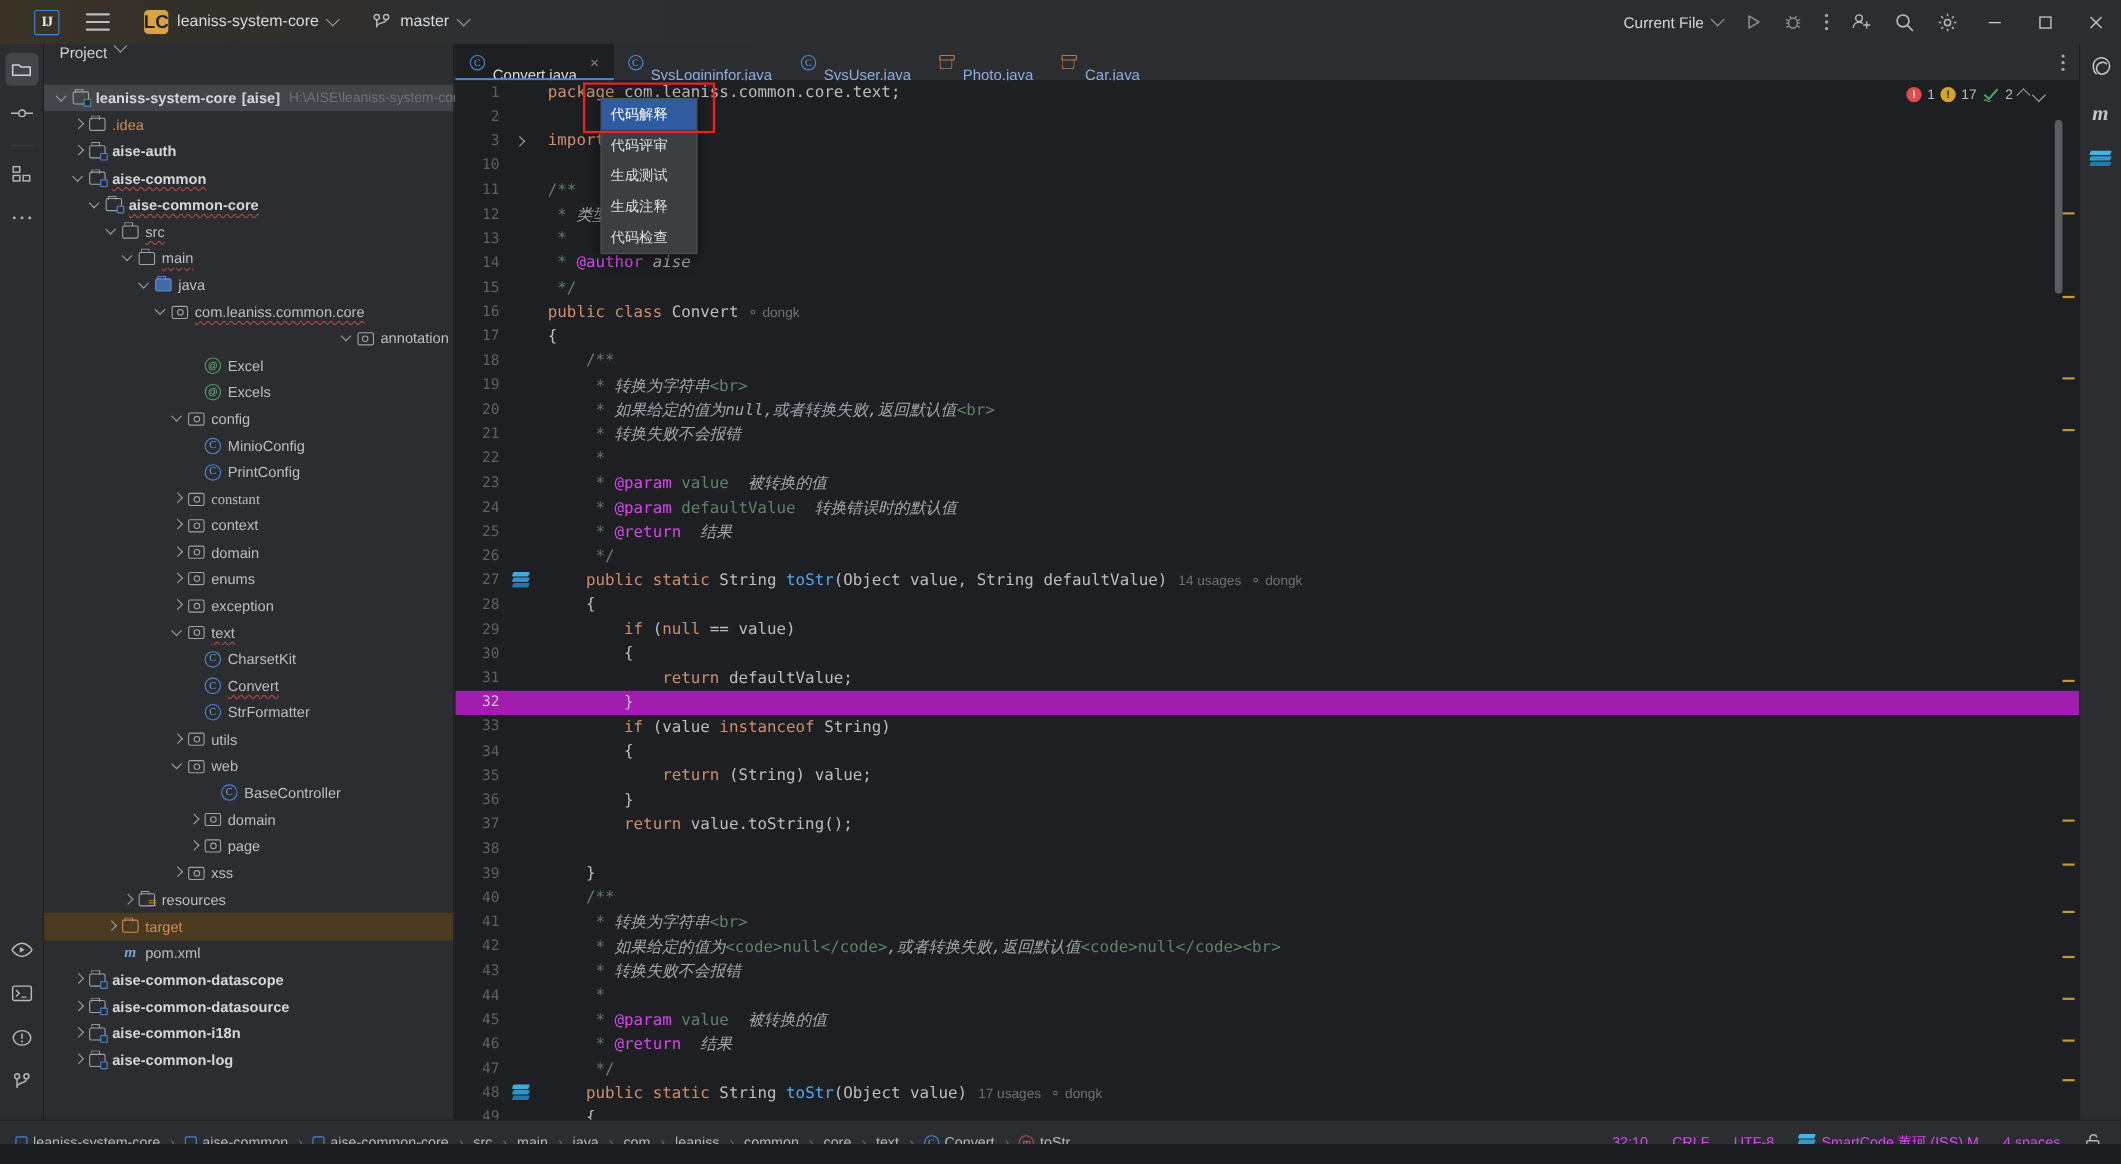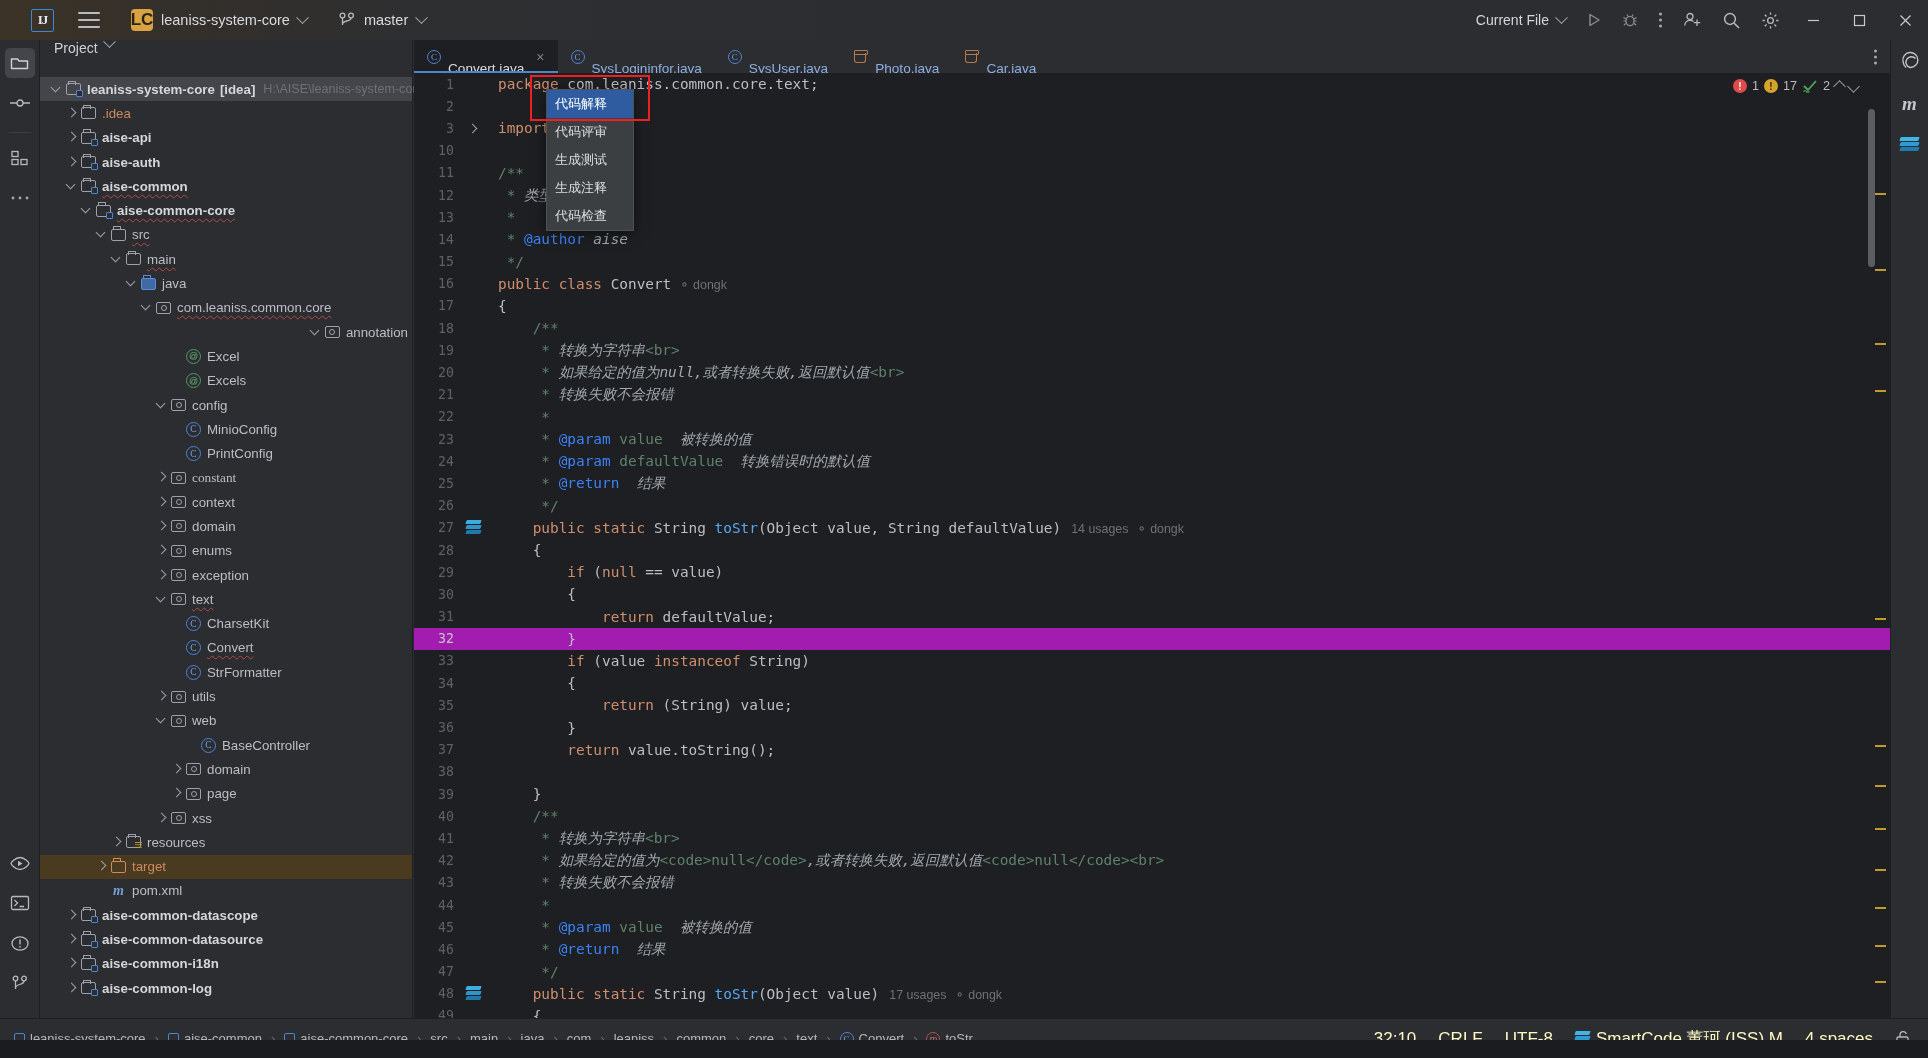--- a/index.html
+++ b/index.html
@@ -132,21 +132,21 @@
 
   .code-lines { position:absolute; left:0; top:0; width:100%; font-family:"DejaVu Sans Mono", monospace; font-size:14.4px; }
   .cl { height:22.2px; display:flex; align-items:center; white-space:pre; }
   .cl.hl { background:#a21caf; }
   .ln { width:46px; min-width:46px; text-align:right; color:#5d6165; font-size:13.2px; padding-right:6px; font-family:"DejaVu Sans Mono",monospace;}
   .ln.cur { color:#c2c5ca; }
   .gut-ico { width:26px; min-width:26px; display:flex; align-items:center; justify-content:center; }
   .ctext { padding-left:12px; }
   .k { color:#cf8e6d; }
   .doc { color:#5f826b; }
-  .doctag { color:#3b82f6;margin-top:21px; }
+  .doctag { color:#d946ef;margin-top:21px; }
   .docparam { color:#a0a8ae; font-style:italic;}
   .id { color:#bcbec4; }
   .fn { color:#56a8f5; }
   .usages { color:#6e7175; font-size:12.4px; font-family:"Liberation Sans",sans-serif; margin-left:10px;}
   .author { color:#6e7175; font-size:12.4px; font-family:"Liberation Sans",sans-serif; margin-left:8px;}
   .fold-marker { background:#33363b; border-radius:2px; padding:0 4px; color:#8d9298;}
 
   
   .ai-gut { width:15px;height:15px; position:relative; }
   .ai-gut span { position:absolute; left:0; width:15px; height:4px; background:#2f9bd3; border-radius:1px; transform:skewX(-20deg); opacity:.95;}
@@ -174,21 +174,21 @@
   
   .statusbar {
     position:absolute; left:0; bottom:0; width:1928px; height:40px; background:#2b2d30;
     display:flex; align-items:center; font-size:13px; color:#a8abb0; border-top:1px solid #1e1f22;
   }
   .crumbs { display:flex; align-items:center; padding-left:10px; gap:3px; }
   .crumb { display:flex; align-items:center; gap:5px; padding:2px 4px; cursor:pointer; color:#b4b7bc; font-size:13px;}
   .crumb-sep { color:#6b6e73; font-size:13px; margin:0 2px;}
   .mod-sq { width:11px;height:11px;border:1.5px solid #4d84d4; border-radius:2px;}
   .sb-right { margin-left:auto; display:flex; align-items:center; gap:22px; padding-right:18px;}
-  .sb-item { cursor:pointer; color:#fef9c3; font-size:17px; display:flex; align-items:center; gap:6px;}
+  .sb-item { cursor:pointer; color:#d946ef; font-size:13px; display:flex; align-items:center; gap:6px;}
   .smartcode-ic { width:15px;height:15px;position:relative;}
   .smartcode-ic span{position:absolute;left:0;width:15px;height:4px;border-radius:1px;transform:skewX(-20deg);}
   .smartcode-ic span:nth-child(1){top:0;background:#3fb5e8;}
   .smartcode-ic span:nth-child(2){top:5px;background:#2f9bd3;}
   .smartcode-ic span:nth-child(3){top:10px;background:#1d7db3;}
 
   .taskbar { position:absolute; left:0; bottom:0; width:1928px; height:18px; background:#1b1c1f; }
   svg { display:block; }
 </style>
 </head>
@@ -342,38 +342,29 @@
     </div>
     <div class="tree" id="tree">
         <div class="tnode sel" style="padding-left: 10px;">
           <span class="arrow d"></span>
           <span class="tico">
             <span class="fol">
               <span class="mod"></span>
             </span>
           </span>
           <span class="tlabel bold">leaniss-system-core</span>
-          <span class="tbr">[idea]</span>
+          <span class="tbr">[aise]</span>
           <span class="tsub">H:\AISE\leaniss-system-cor</span>
         </div>
         <div class="tnode" style="padding-left: 25px;">
           <span class="arrow r"></span>
           <span class="tico">
             <span class="fol"></span>
           </span>
           <span class="tlabel orange">.idea</span>
-        </div>
-        <div class="tnode" style="padding-left: 25px;">
-          <span class="arrow r"></span>
-          <span class="tico">
-            <span class="fol">
-              <span class="mod"></span>
-            </span>
-          </span>
-          <span class="tlabel bold">aise-api</span>
         </div>
         <div class="tnode" style="padding-left: 25px;">
           <span class="arrow r"></span>
           <span class="tico">
             <span class="fol">
               <span class="mod"></span>
             </span>
           </span>
           <span class="tlabel bold">aise-auth</span>
         </div>

